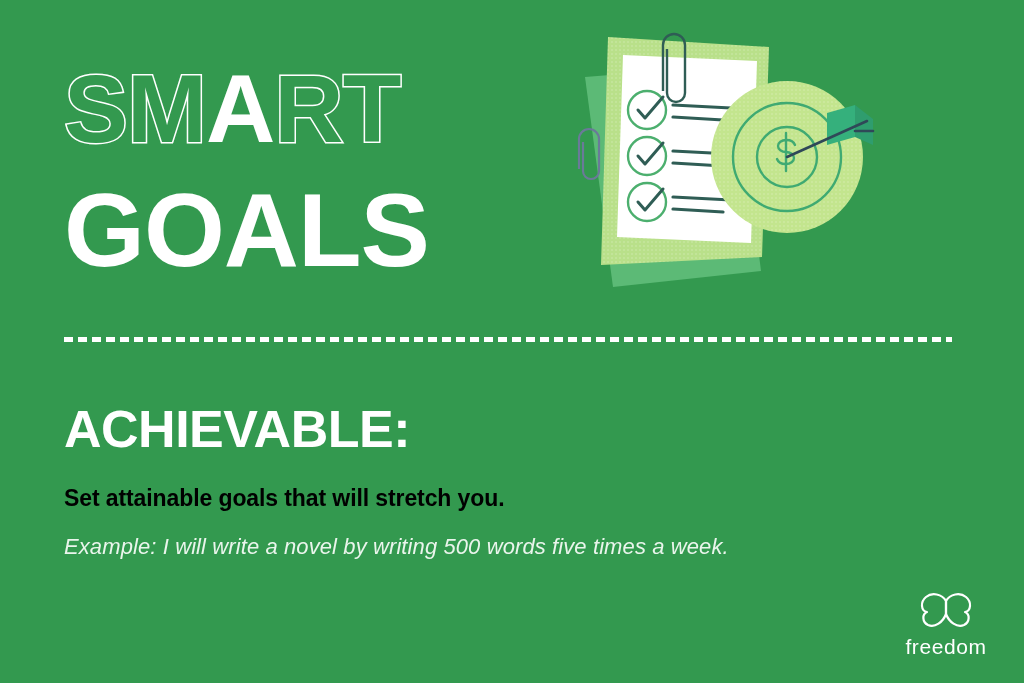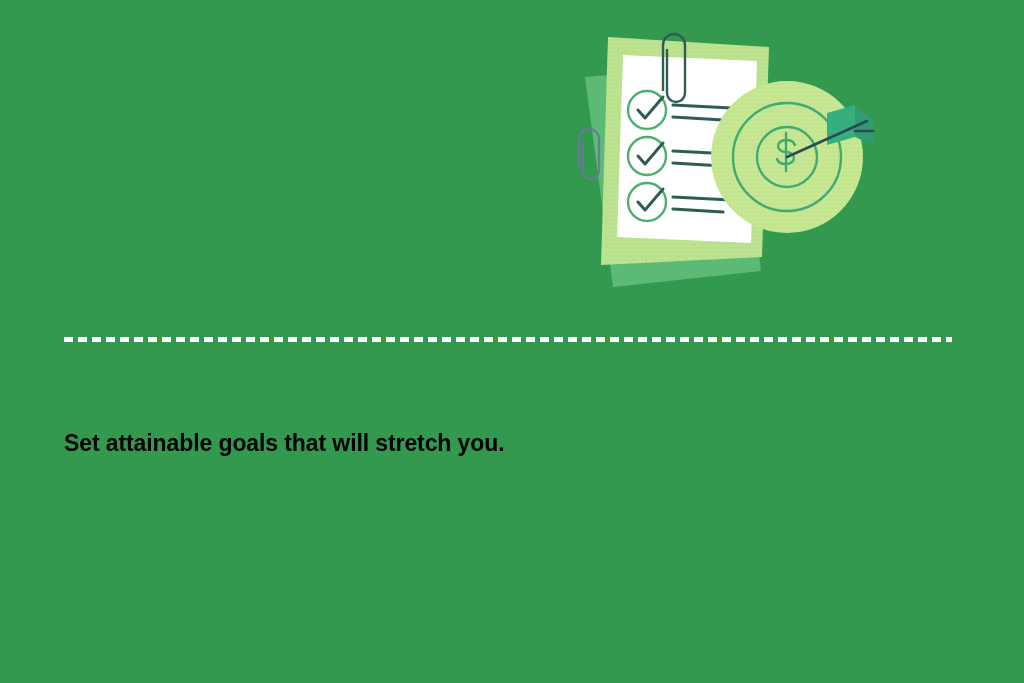--- a/index.html
+++ b/index.html
@@ -116,20 +116,28 @@
     font-weight:300;
     color:#ffffff;
     letter-spacing:0.6px;
   }
 </style>
 </head>
 <body>
 
 <div id="poster">
 
+  <div id="headline">
+
+    <div class="smart-line">
+      <span class="ltr-outline">SM</span><span class="ltr-solid">A</span><span class="ltr-outline">RT</span>
+    </div>
+
+    <div class="goals-line">GOALS</div>
+  </div>
 
   <div id="illustration">
     <svg width="340" height="285" viewBox="0 0 340 285" xmlns="http://www.w3.org/2000/svg">
       <defs>
         <pattern id="dots" width="4" height="4" patternUnits="userSpaceOnUse">
           <circle cx="1" cy="1" r="0.7" fill="#ffffff" opacity="0.35"></circle>
         </pattern>
         <clipPath id="targetClip">
           <circle cx="232" cy="132" r="76"></circle>
         </clipPath>
@@ -197,17 +205,30 @@
         <polygon points="300,80 318,94 318,120 300,112" fill="#2f9d6e"></polygon>
         <path d="M232 132 L312 96" stroke="#2f4858" stroke-width="2.6" stroke-linecap="round"></path>
         <path d="M300 106 L318 106" stroke="#2f4858" stroke-width="2.6" stroke-linecap="round"></path>
       </g>
     </svg>
   </div>
 
   <div id="divider"></div>
 
   <div id="body-copy">
+    <div id="heading-achievable">ACHIEVABLE:</div>
     <div id="subheading">Set attainable goals that will stretch you.</div>
-  </div>
-
+    <div id="example-line">Example: I will write a novel by writing 500 words five times a week.</div>
+  </div>
+
+  <div id="logo">
+    <svg width="56" height="42" viewBox="0 0 56 42" xmlns="http://www.w3.org/2000/svg">
+      <g fill="none" stroke="#ffffff" stroke-width="2.2" stroke-linecap="round" stroke-linejoin="round">
+        <path d="M28 10 C24 3 14 1 8 6 C2 11 3 20 9 21 C4 23 4 31 10 34
+                 C17 37 25 31 28 23 Z"></path>
+        <path d="M28 10 C32 3 42 1 48 6 C54 11 53 20 47 21 C52 23 52 31 46 34
+                 C39 37 31 31 28 23 Z"></path>
+      </g>
+    </svg>
+    <div id="logo-word">freedom</div>
+  </div>
 
 </div>
 
 </body></html>

